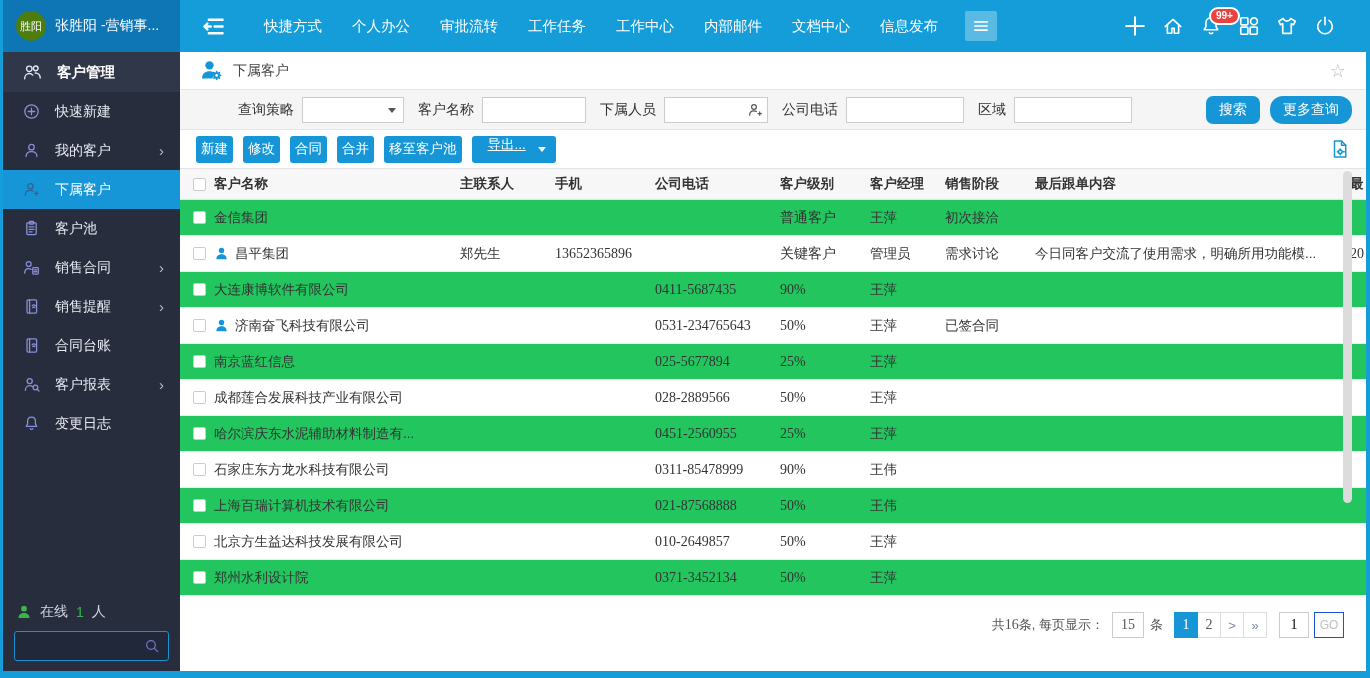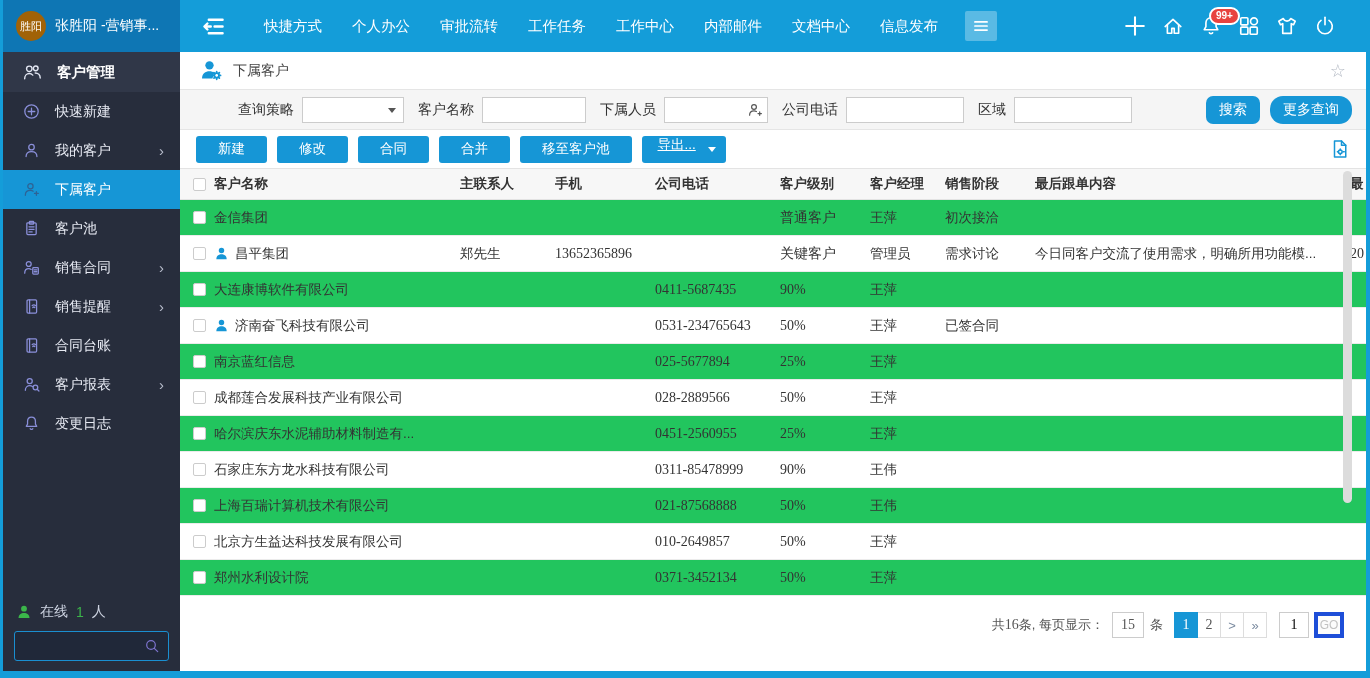--- a/index.html
+++ b/index.html
@@ -12,21 +12,21 @@
   #app {
     width:1370px; height:678px; display:flex; flex-direction:column;
     border-left:3px solid #149dd9; border-right:4px solid #149dd9; border-bottom:7px solid #149dd9;
   }
   .icon { display:inline-flex; align-items:center; justify-content:center; }
   .icon svg { display:block; width:100%; height:100%; }
 
   
   .topbar { height:52px; flex:0 0 auto; display:flex; background:#149dd9; }
   .tb-left { width:177px; flex:0 0 auto; background:#0e76b4; display:flex; align-items:center; gap:9px; padding:0 8px 0 13px; }
-  .avatar { width:30px; height:30px; border-radius:50%; background:#a16207; color:#fff; font-size:11px;
+  .avatar { width:30px; height:30px; border-radius:50%; background:#4d7c0f; color:#fff; font-size:11px;
             display:flex; align-items:center; justify-content:center; flex:0 0 auto; cursor:pointer; }
   .uname { color:#fff; font-size:14px; white-space:nowrap; overflow:hidden; }
   .tb-main { flex:1; display:flex; align-items:center; color:#fff; min-width:0; }
   .collapse-ic { width:27px; height:27px; margin-left:20px; cursor:pointer; }
   .topnav { display:flex; margin-left:22px; }
   .nav-item { padding:0 15px; font-size:14.5px; line-height:52px; cursor:pointer; white-space:nowrap; }
   .hbox { width:32px; height:30px; background:rgba(255,255,255,.3); display:flex; align-items:center;
           justify-content:center; margin-left:12px; border-radius:2px; cursor:pointer; }
   .hbox .icon { width:18px; height:18px; }
   .tb-icons { margin-left:auto; display:flex; align-items:center; gap:16px; padding-right:30px; }
@@ -78,21 +78,21 @@
   .fwithicon { position:relative; }
   .fwithicon input { padding-right:24px; }
   .fwithicon .icon { position:absolute; right:5px; top:5px; width:16px; height:16px; color:#555; cursor:pointer; }
   .btn { background:#1696d6; color:#fff; border:none; border-radius:3px; height:28px; font-size:14px;
          padding:0 13px; cursor:pointer; font-family:inherit; white-space:nowrap; }
   .search-btn { margin-left:auto;border-radius:7px; }
   .more-btn { margin-left:10px;border-radius:13px; }
 
   .actionbar { height:38px; flex:0 0 auto; display:flex; align-items:center; gap:10px; padding:0 16px; }
   .act-group { display:contents; }
-  .act-btn { height:27px; font-size:13.5px; padding:0 22px; }
+  .act-btn { height:27px; font-size:13.5px; padding:0 5px; }
   .export-btn { position:relative; padding:0 30px 12px 16px;text-decoration:underline; }
   .export-btn .caret-dn { right:10px; top:11px; border-top-color:#fff; }
   .docgear { margin-left:auto; width:20px; height:20px; color:#1696d6; cursor:pointer; }
 
   .trow { display:grid; grid-template-columns:34px 246px 95px 100px 125px 90px 75px 90px 1fr 16px;
           align-items:center; height:36px; border-bottom:1px solid #ebebeb; font-size:13.5px; color:#333; }
   .thead { height:32px; background:#f7f7f7; border-top:1px solid #e3e3e3; border-bottom:1px solid #e3e3e3; font-weight:bold; }
   .trow.alt { background:#22c55e; }
   .cb { width:13px; height:13px; border:1px solid #ccc; background:#fff; margin-left:13px; border-radius:2px; cursor:pointer; }
   .cell { overflow:hidden; white-space:nowrap; text-overflow:ellipsis; padding-right:8px; }
@@ -107,21 +107,21 @@
   .psize { width:32px; height:26px; border:1px solid #ccc; background:#fff; display:flex; align-items:center;
            justify-content:center; margin:0 6px 0 8px; cursor:pointer; }
   .punit { margin-right:12px; }
   .pgroup { display:flex; }
   .pgbtn { min-width:24px; height:26px; border:1px solid #ddd; margin-left:-1px; background:#fff; color:#555;
            display:flex; align-items:center; justify-content:center; cursor:pointer; padding:0 4px; }
   .pgbtn.active { background:#1696d6; border-color:#1696d6; color:#fff; z-index:1; }
   .pgbtn.jump { color:#7b8ba0; }
   .goto { width:30px; height:26px; border:1px solid #ccc; text-align:center; font-size:14px; margin-left:12px;
           outline:none; font-family:"Liberation Serif", serif; }
-  .gobtn { width:30px; height:26px; border:4px solid #1d4ed8; background:#fcfcfc; color:#c2c2c2; display:flex;
+  .gobtn { width:30px; height:26px; border:1px solid #1d4ed8; background:#fcfcfc; color:#c2c2c2; display:flex;
            align-items:center; justify-content:center; font-size:12px; margin-left:5px; cursor:pointer; }
 </style>
 </head>
 <body>
 
 <div id="app">
 
   <header class="topbar">
     <div class="tb-left">
       <div class="avatar">胜阳</div>

